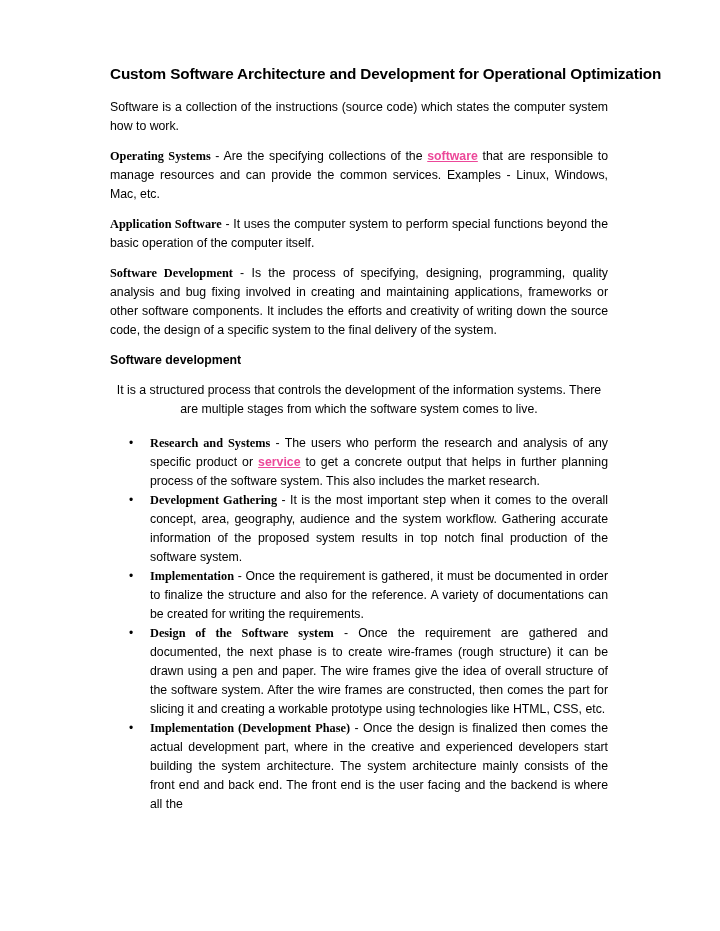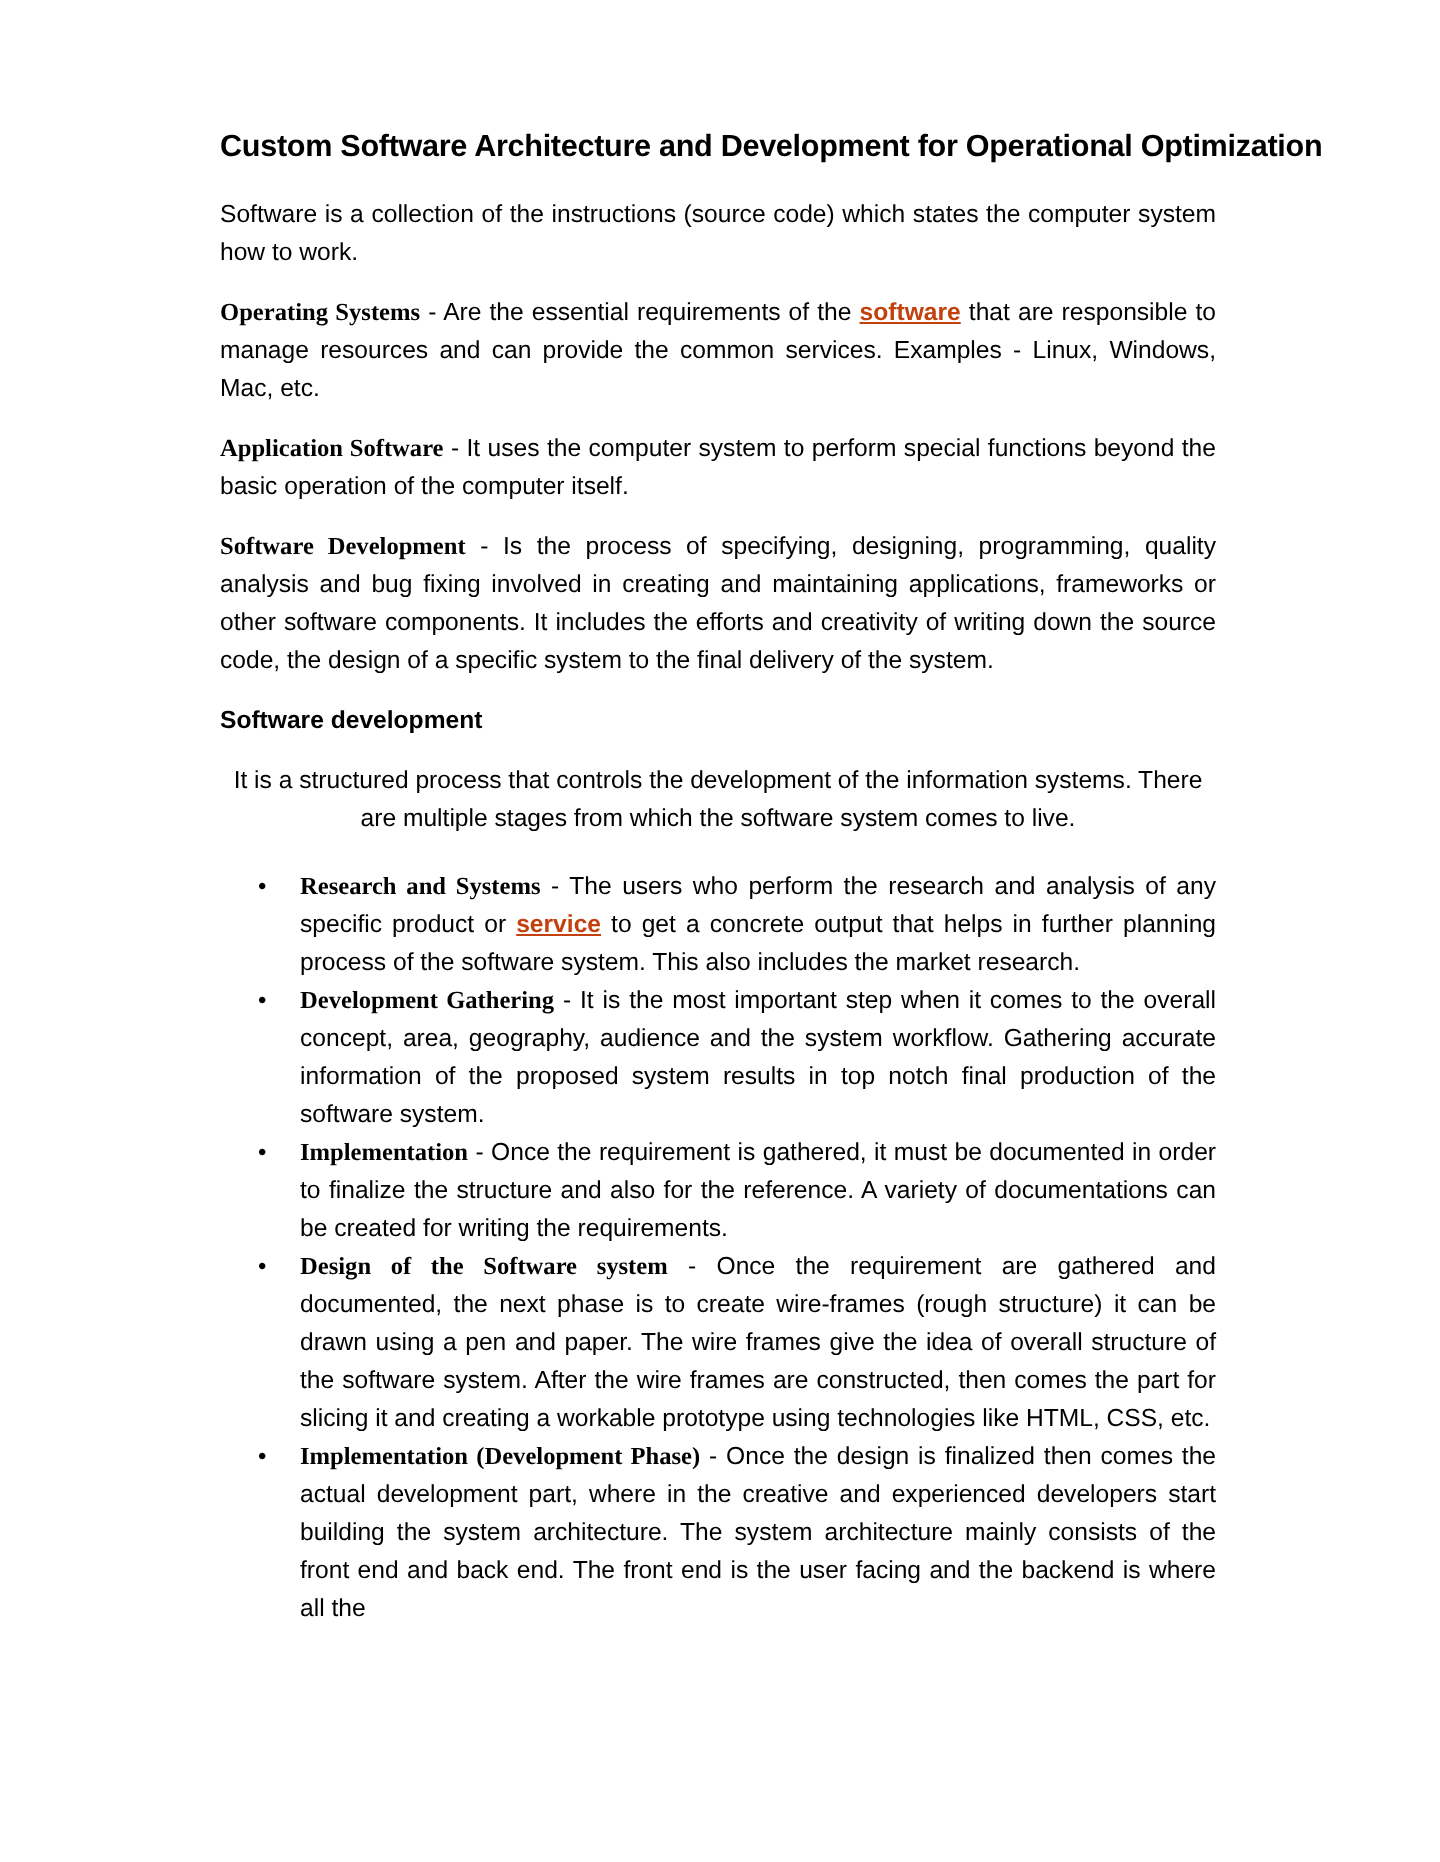--- a/index.html
+++ b/index.html
@@ -2,35 +2,35 @@
 <html><head>
 <meta charset="utf-8">
 <style>
   html, body { margin: 0; padding: 0; background: #ffffff; }
   body { width: 720px; height: 931px; position: relative; overflow: hidden;
          font-family: "Liberation Sans", sans-serif; color: #000; }
   .page { position: absolute; left: 110px; top: 64px; width: 498px; }
   .title { font-weight: bold; font-size: 15.3px; margin: 0 0 14px 0; line-height: 20px; white-space: nowrap; letter-spacing: -0.15px; }
   p { font-size: 12.3px; line-height: 19px; margin: 0 0 11px 0; text-align: justify; }
   b { font-weight: bold; font-family: Liberation Serif, serif; }
-  a.link { color: #c2410c; font-weight: bold; text-decoration: underline; }
+  a.link { color: #ec4899; font-weight: bold; text-decoration: underline; }
   .sub { font-weight: bold; font-size: 12.3px; line-height: 19px; margin: 0 0 11px 0; }
   ul { list-style: none; margin: 0; padding: 0; }
   li { position: relative; padding-left: 40px; font-size: 12.3px; line-height: 19px; text-align: justify; margin: 0; }
   li .bullet { position: absolute; left: 19px; top: 0; font-size: 12px; }
 </style>
 </head>
 <body>
 
 <div class="page">
   <div class="title">Custom Software Architecture and Development for Operational Optimization</div>
 
   <p>Software is a collection of the instructions (source code) which states the computer system how to work.</p>
 
-  <p><b>Operating Systems</b><span> - Are the essential requirements of the </span><a class="link">software</a><span> that are responsible to manage resources and can provide the common services. Examples - Linux, Windows, Mac, etc.</span></p>
+  <p><b>Operating Systems</b><span> - Are the specifying collections of the </span><a class="link">software</a><span> that are responsible to manage resources and can provide the common services. Examples - Linux, Windows, Mac, etc.</span></p>
 
   <p><b>Application Software</b><span> - It uses the computer system to perform special functions beyond the basic operation of the computer itself.</span></p>
 
 
   <p><b>Software Development</b><span> - Is the process of specifying, designing, programming, quality analysis and bug fixing involved in creating and maintaining applications, frameworks or other software components. It includes the efforts and creativity of writing down the source code, the design of a specific system to the final delivery of the system.</span></p>
 
   <div class="sub">Software development</div>
 
   <p style="margin-bottom:15px; text-align:center;">It is a structured process that controls the development of the information systems. There are multiple stages from which the software system comes to live.</p>
 

